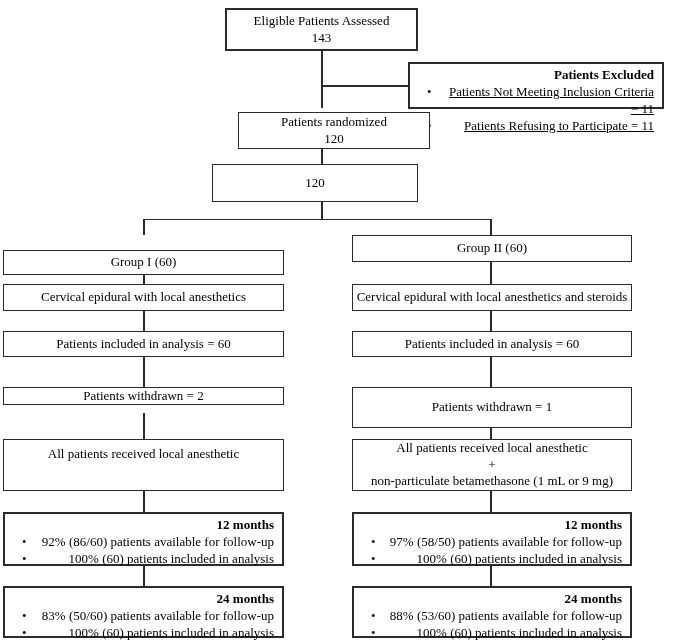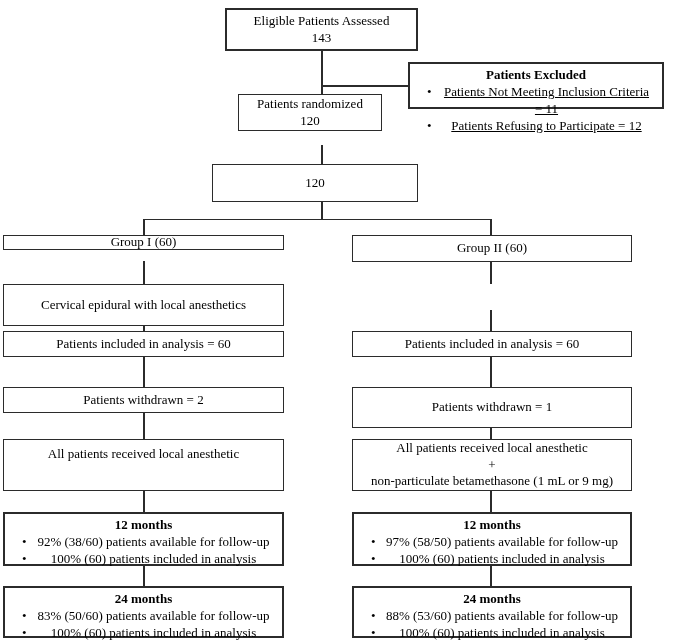--- a/index.html
+++ b/index.html
@@ -11,21 +11,21 @@
   .box {
     position:absolute; box-sizing:border-box;
     border:1.5px solid #2b2b2b; background:#ffffff;
   }
   .box.thick { border-width:2px; }
   .box.center {
     display:flex; flex-direction:column; align-items:center;
     justify-content:center; text-align:center; line-height:1.3;
   }
   .box.center.top-align { justify-content:flex-start; padding-top:6px; }
-  .box.list { padding:3px 8px 3px 8px; line-height:1.3; text-align:center; }
+  .box.list { padding:3px 8px 3px 8px; line-height:1.3; text-align:right; }
   .title { font-weight:bold; }
   .bullet { position:relative; padding-left:20px; }
   .bullet::before { content:"\2022"; position:absolute; left:9px; top:0; }
   .excl .bullet { padding-left:21px;text-decoration:underline; }
   .excl .bullet::before { left:9px; }
   .line { position:absolute; background:#2b2b2b; }
   .line.v { width:1.5px; }
   .line.h { height:1.5px; }
   .tight { line-height:1.25; }
 </style>
@@ -57,60 +57,63 @@
   <div class="line v" style="left:490px;top:565px;height:21px"></div>
 
   <div class="box center thick" style="left:225px;top:8px;width:193px;height:43px">
     <div>Eligible Patients Assessed</div>
     <div>143</div>
   </div>
 
   <div class="box list thick excl" style="left:408px;top:62px;width:256px;height:47px">
     <div class="title">Patients Excluded</div>
     <div class="bullet">Patients Not Meeting Inclusion Criteria = 11</div>
-    <div class="bullet">Patients Refusing to Participate = 12</div>
+    <div class="bullet">Patients Refusing to Participate = 11</div>
   </div>
 
-  <div class="box center" style="left:238px;top:94px;width:144px;height:37px">
+  <div class="box center" style="left:238px;top:112px;width:192px;height:37px">
     <div>Patients randomized</div>
     <div>120</div>
   </div>
 
   <div class="box center" style="left:212px;top:164px;width:206px;height:38px">
     <div>120</div>
   </div>
 
-  <div class="box center" style="left:3px;top:235px;width:281px;height:15px">
+  <div class="box center" style="left:3px;top:250px;width:281px;height:25px">
     <div>Group I (60)</div>
   </div>
-  <div class="box center" style="left:3px;top:284px;width:281px;height:42px">
+  <div class="box center" style="left:3px;top:284px;width:281px;height:27px">
     <div>Cervical epidural with local anesthetics</div>
   </div>
   <div class="box center" style="left:3px;top:331px;width:281px;height:26px">
     <div>Patients included in analysis = 60</div>
   </div>
-  <div class="box center" style="left:3px;top:387px;width:281px;height:26px">
+  <div class="box center" style="left:3px;top:387px;width:281px;height:18px">
     <div>Patients withdrawn = 2</div>
   </div>
   <div class="box center top-align" style="left:3px;top:439px;width:281px;height:52px">
     <div>All patients received local anesthetic</div>
   </div>
   <div class="box list thick" style="left:3px;top:512px;width:281px;height:54px">
     <div class="title">12 months</div>
-    <div class="bullet">92% (38/60) patients available for follow-up</div>
+    <div class="bullet">92% (86/60) patients available for follow-up</div>
     <div class="bullet">100% (60) patients included in analysis</div>
   </div>
   <div class="box list thick" style="left:3px;top:586px;width:281px;height:52px">
     <div class="title">24 months</div>
     <div class="bullet">83% (50/60) patients available for follow-up</div>
     <div class="bullet">100% (60) patients included in analysis</div>
   </div>
 
   <div class="box center" style="left:352px;top:235px;width:280px;height:27px">
     <div>Group II (60)</div>
+  </div>
+  <div class="box center" style="left:352px;top:284px;width:280px;height:27px">
+    <div>Cervical epidural with local anesthetics and steroids</div>
   </div>
   <div class="box center" style="left:352px;top:331px;width:280px;height:26px">
     <div>Patients included in analysis = 60</div>
   </div>
   <div class="box center" style="left:352px;top:387px;width:280px;height:41px">
     <div>Patients withdrawn = 1</div>
   </div>
   <div class="box center tight" style="left:352px;top:439px;width:280px;height:52px">
     <div>All patients received local anesthetic</div>
     <div>+</div>

